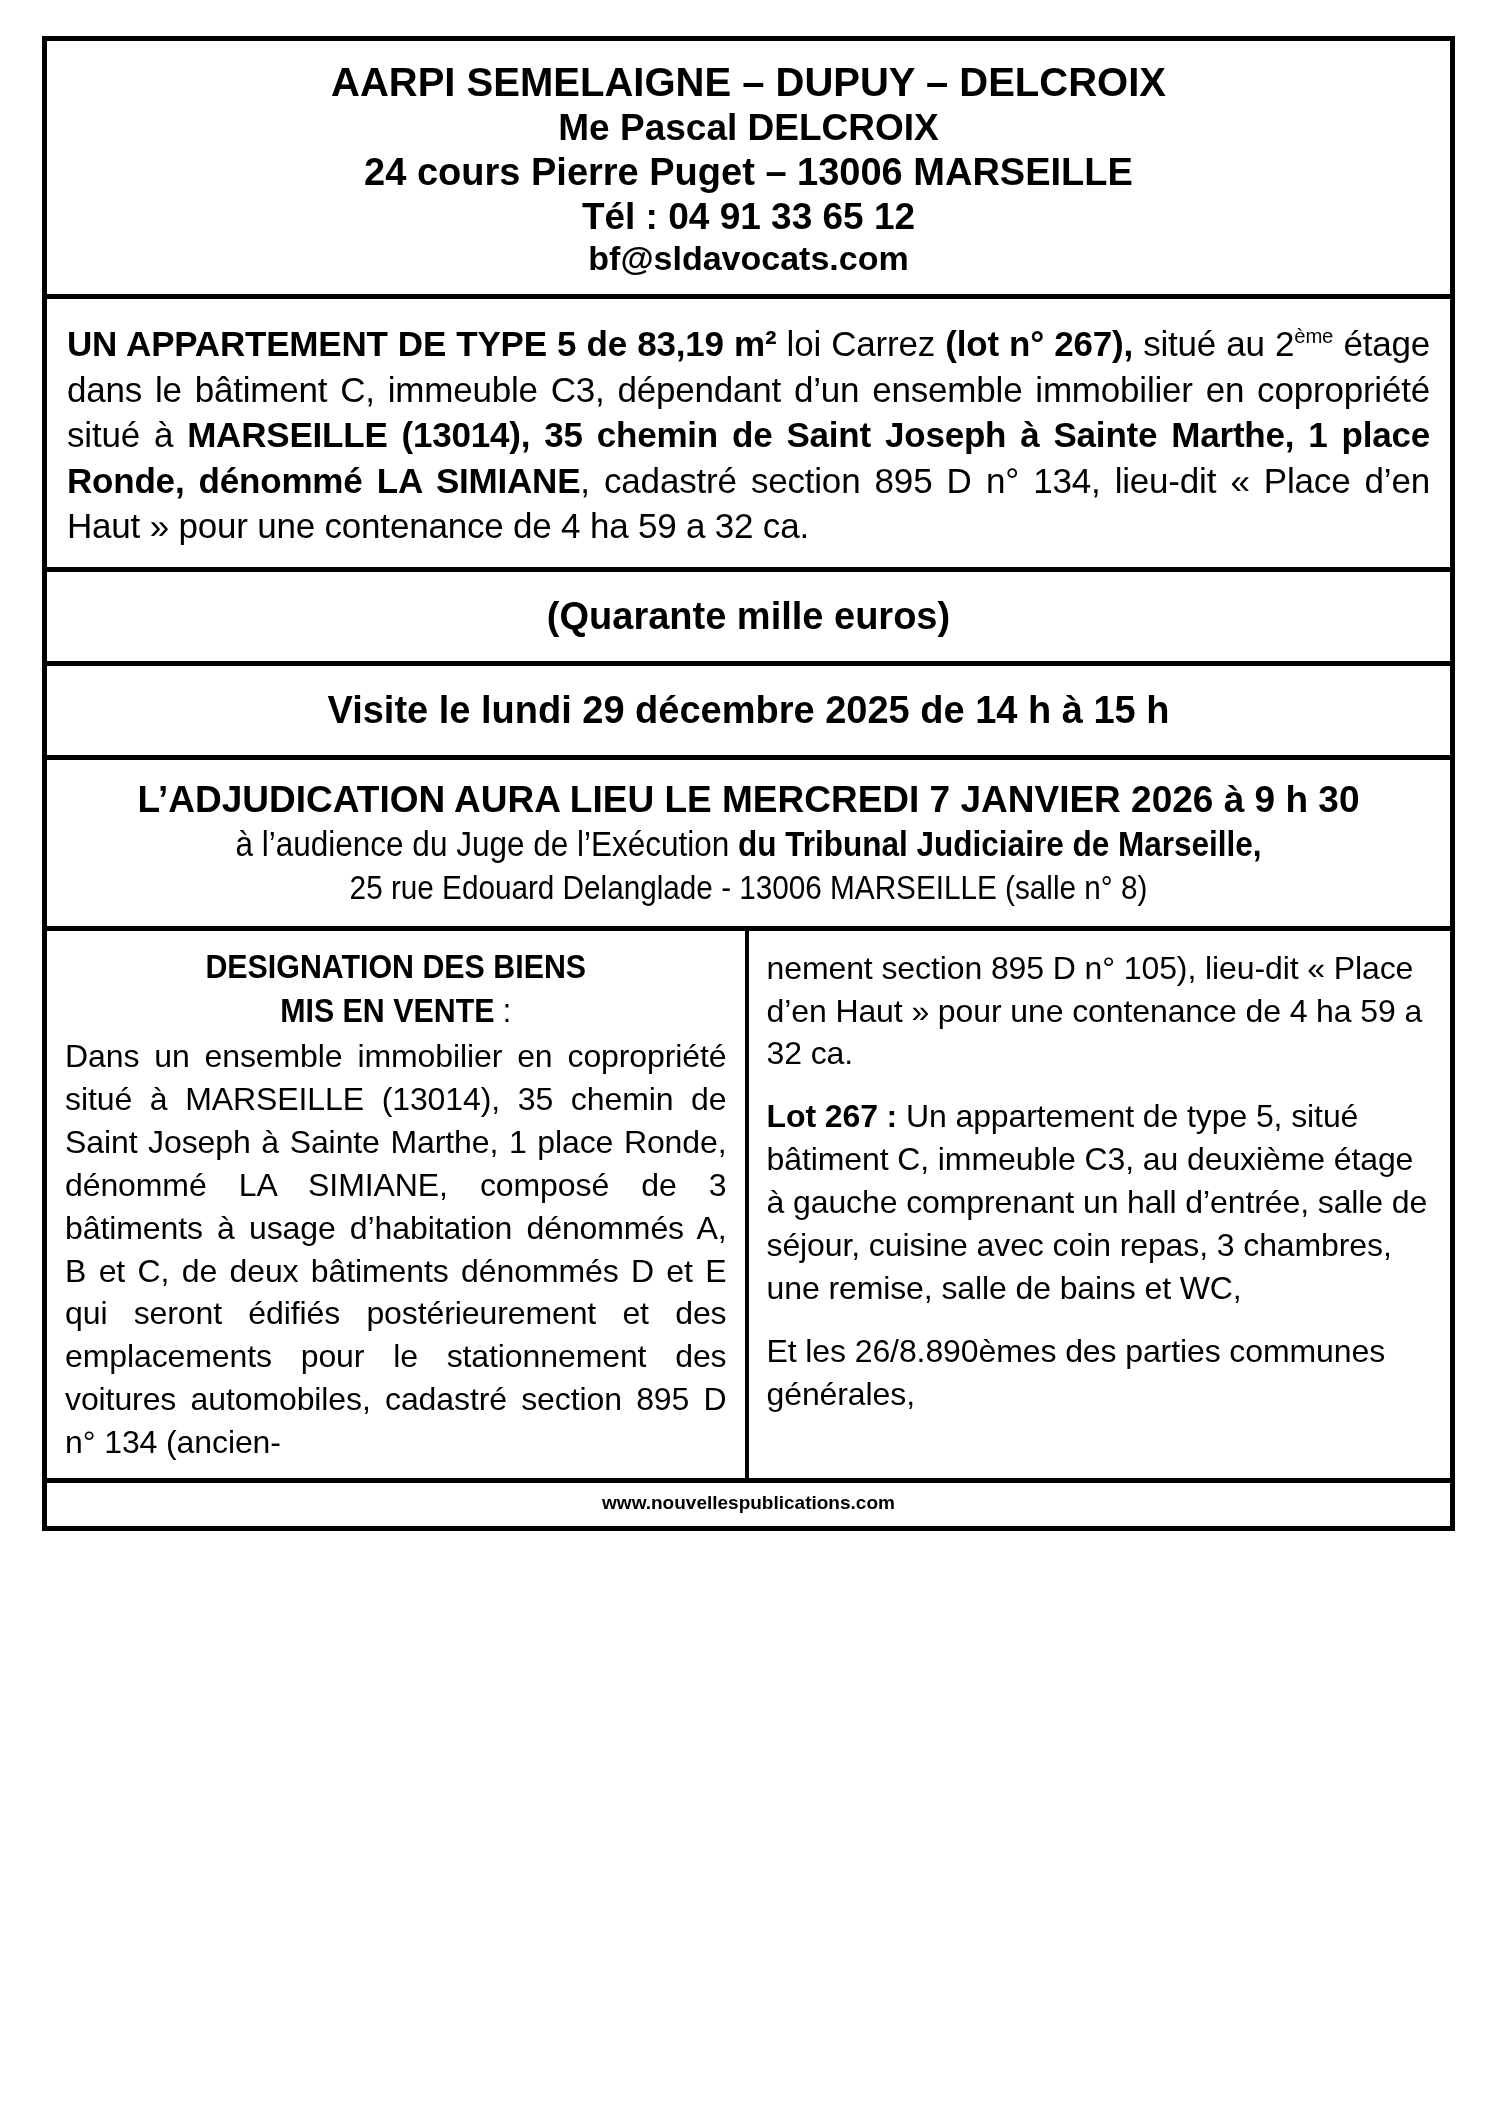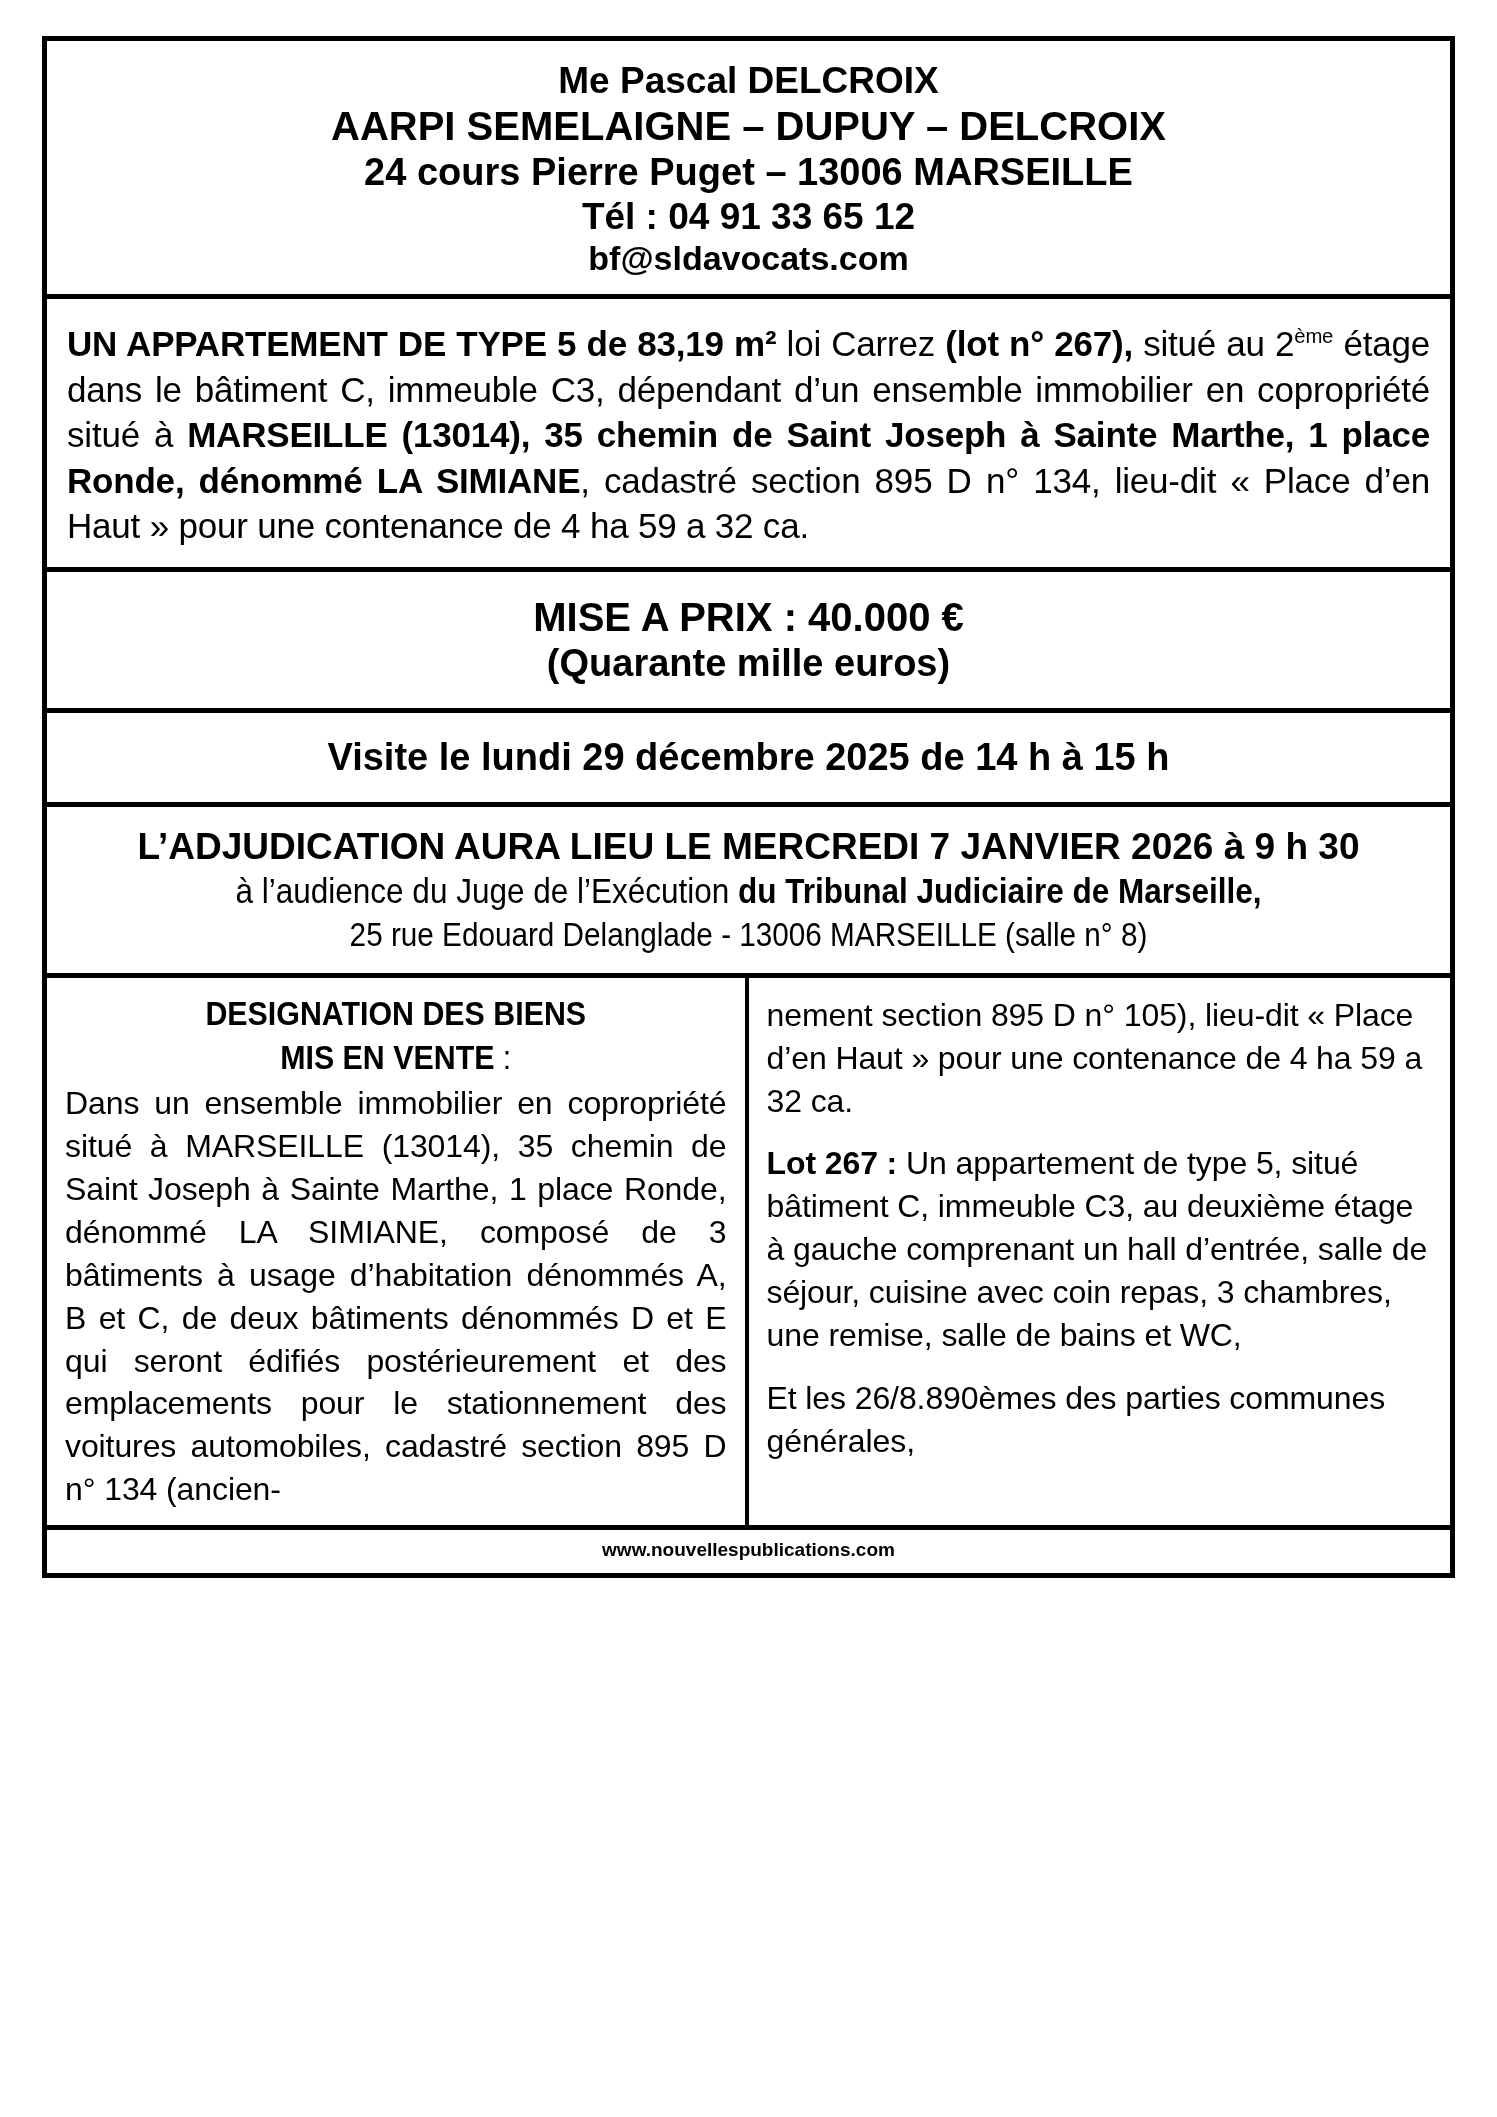--- a/index.html
+++ b/index.html
@@ -171,34 +171,33 @@
     line-height: 1.3;
   }
 </style>
 </head>
 <body>
 
 <div class="page">
   <div class="notice">
 
     <div class="band masthead">
+      <div class="cond-line"><span class="cond l1">AARPI SEMELAIGNE – DUPUY – DELCROIX</span></div>
       <div class="cond-line"><span class="cond l2">Me Pascal DELCROIX</span></div>
-      <div class="cond-line"><span class="cond l1">AARPI SEMELAIGNE – DUPUY – DELCROIX</span></div>
       <div class="cond-line"><span class="cond l4">24 cours Pierre Puget – 13006 MARSEILLE</span></div>
       <div class="cond-line"><span class="cond l5">Tél : 04 91 33 65 12</span></div>
       <div class="cond-line"><span class="cond l6">bf@sldavocats.com</span></div>
     </div>
 
 
     <div class="band descband">
       <div class="desc"><b>UN APPARTEMENT DE TYPE 5 de 83,19 m²</b><span> loi Carrez </span><b>(lot n° 267),</b><span> situé au 2</span><span class="sup">ème</span><span> étage dans le bâtiment C, immeuble C3, dépendant d’un ensemble immobilier en copropriété situé à </span><b>MARSEILLE (13014), 35 chemin de Saint Joseph à Sainte Marthe, 1 place Ronde, dénommé LA SIMIANE</b><span>, cadastré section 895 D n° 134, lieu-dit « Place d’en Haut » pour une contenance de 4 ha 59 a 32 ca.</span></div>
     </div>
 
     <div class="band priceband">
-      <div class="cond-line"><span class="cond p1">MISE A PRIX : 40.000 €</span></div>
       <div class="cond-line"><span class="cond p2">(Quarante mille euros)</span></div>
     </div>
 
     <div class="band visitband">
       <div class="cond-line"><span class="cond v1">Visite le lundi 29 décembre 2025 de 14 h à 15 h</span></div>
     </div>
 
     <div class="band adjband">
       <div class="cond-line"><span class="cond a1">L’ADJUDICATION AURA LIEU LE MERCREDI 7 JANVIER 2026 à 9 h 30</span></div>
       <div class="a2"><span>à l’audience du Juge de l’Exécution </span><b>du Tribunal Judiciaire de Marseille,</b></div>

